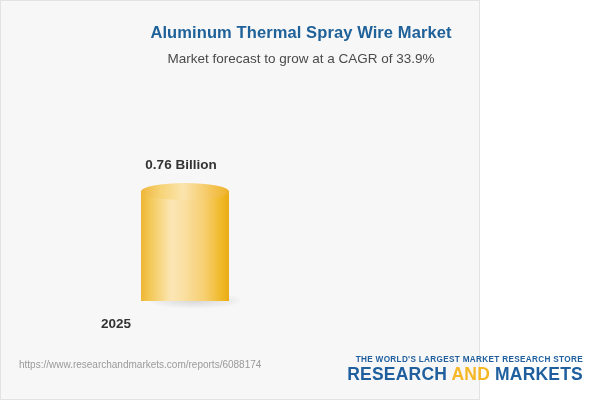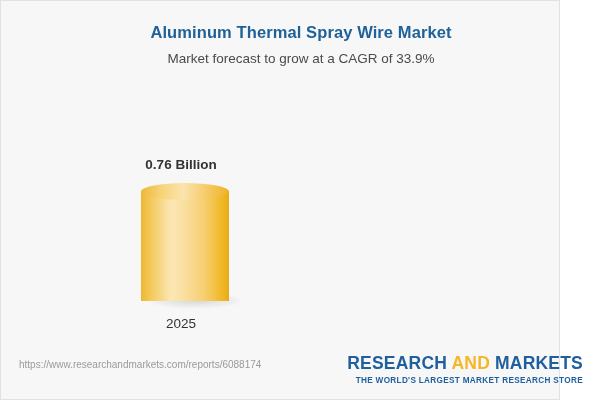--- a/index.html
+++ b/index.html
@@ -9,21 +9,21 @@
   body {
     width: 600px;
     height: 400px;
     overflow: hidden;
     font-family: "Liberation Sans", sans-serif;
     background: #ffffff;
   }
   #frame {
     position: relative;
     box-sizing: border-box;
-    width: 560px;
+    width: 480px;
     height: 400px;
     background: #f7f7f7;
     border: 1px solid #e2e2e2;
   }
 
   
   #title {
     position: absolute;
     left: 0; top: 22px;
     width: 600px;
@@ -65,23 +65,23 @@
     text-align: center;
     font-size: 13.5px;
     font-weight: bold;
     color: #333333;
   }
   .xlabel {
     position: absolute;
     left: 0;
     bottom: 10px;
     width: 160px;
-    text-align: center;
+    text-align: left;
     font-size: 13.5px;
-    font-weight: normal;
+    font-weight: bold;
     color: #333333;
   }
 
   
   .cyl {
     position: absolute;
     left: 40px;
     width: 88px;
     bottom: 40px;
   }
@@ -208,20 +208,20 @@
       </div>
       <div class="xlabel">2025</div>
     </div>
 
 
   </div>
 
   <div id="footer">
     <div id="url">https://www.researchandmarkets.com/reports/6088174</div>
     <div id="logo">
+      <div id="logo-sub">THE WORLD'S LARGEST MARKET RESEARCH STORE</div>
       <div id="logo-main"><span>RESEARCH</span>
         <span class="and">AND</span>
         <span>MARKETS</span></div>
-      <div id="logo-sub">THE WORLD'S LARGEST MARKET RESEARCH STORE</div>
     </div>
   </div>
 
 </div>
 
 </body></html>

